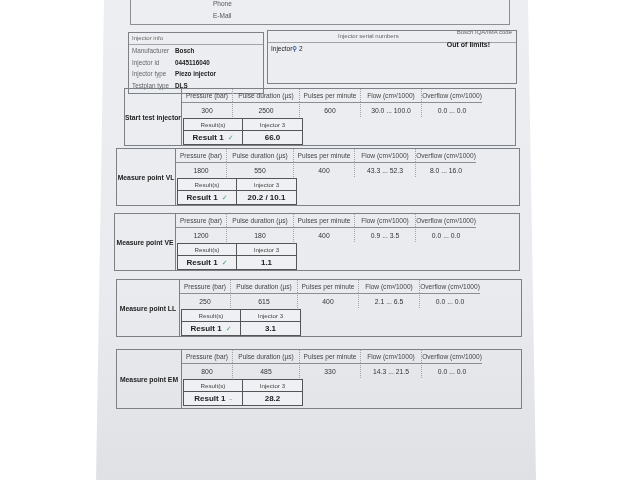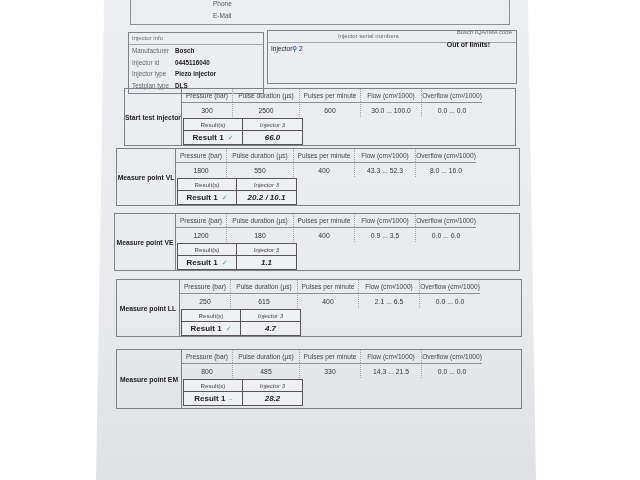--- a/index.html
+++ b/index.html
@@ -29,21 +29,21 @@
               justify-content:center; font-size:6.8px; font-weight:bold; border-right:1px solid #7c8087; }
   .mp .hdrrow { position:absolute; top:0; height:13px; border-bottom:1px solid #8b8f95; display:flex;
                 font-size:6.6px; color:#444; line-height:13px; }
   .mp .hdrrow div, .mp .valrow div { text-align:center; border-right:1px dotted #a0a4aa; }
   .mp .hdrrow div:last-child, .mp .valrow div:last-child { border-right:none; }
   .mp .valrow { position:absolute; top:15px; height:13px; display:flex; font-size:6.8px; color:#333; line-height:13px; }
   .res { position:absolute; border:1px solid #555; background:#eef0f3; }
   .res .r1 { display:flex; height:11px; border-bottom:1px solid #555; font-size:6.2px; color:#444; line-height:11px; }
   .res .r2 { display:flex; height:13px; font-size:8px; font-weight:bold; line-height:13px; }
   .res .c1 { width:58px; text-align:center; border-right:1px solid #555; }
-  .res .c2 { flex:1; text-align:center;font-style:italic; }
+  .res .c2 { flex:1; text-align:center; }
   .chk { color:#4aa36a; font-weight:normal; font-size:7px; margin-left:4px; }
 </style>
 </head>
 <body>
 
 <div class="paper"></div>
 
 <div class="contact">
   <span class="lbl" style="top:2px">Phone</span>
   <span class="lbl" style="top:14px">E-Mail</span>
@@ -176,21 +176,21 @@
         <div style="width:60px">2.1 ... 6.5</div>
         <div style="width:60px">0.0 ... 0.0</div>
       </div>
     <div class="res" style="left:64px;top:29px;width:118px">
       <div class="r1">
           <div class="c1">Result(s)</div>
           <div class="c2">Injector 3</div>
         </div>
       <div class="r2">
           <div class="c1"><span>Result 1</span><span class="chk">✓</span></div>
-          <div class="c2">4.7</div>
+          <div class="c2">3.1</div>
         </div>
     </div>
   </div>
   <div class="mp" style="left:116px;top:349px;width:404px;height:58px">
     <div class="name" style="width:64px">Measure point EM</div>
     <div class="hdrrow" style="left:65px">
         <div style="width:50px">Pressure (bar)</div>
         <div style="width:66px">Pulse duration (µs)</div>
         <div style="width:60px">Pulses per minute</div>
         <div style="width:60px">Flow (cm³/1000)</div>

